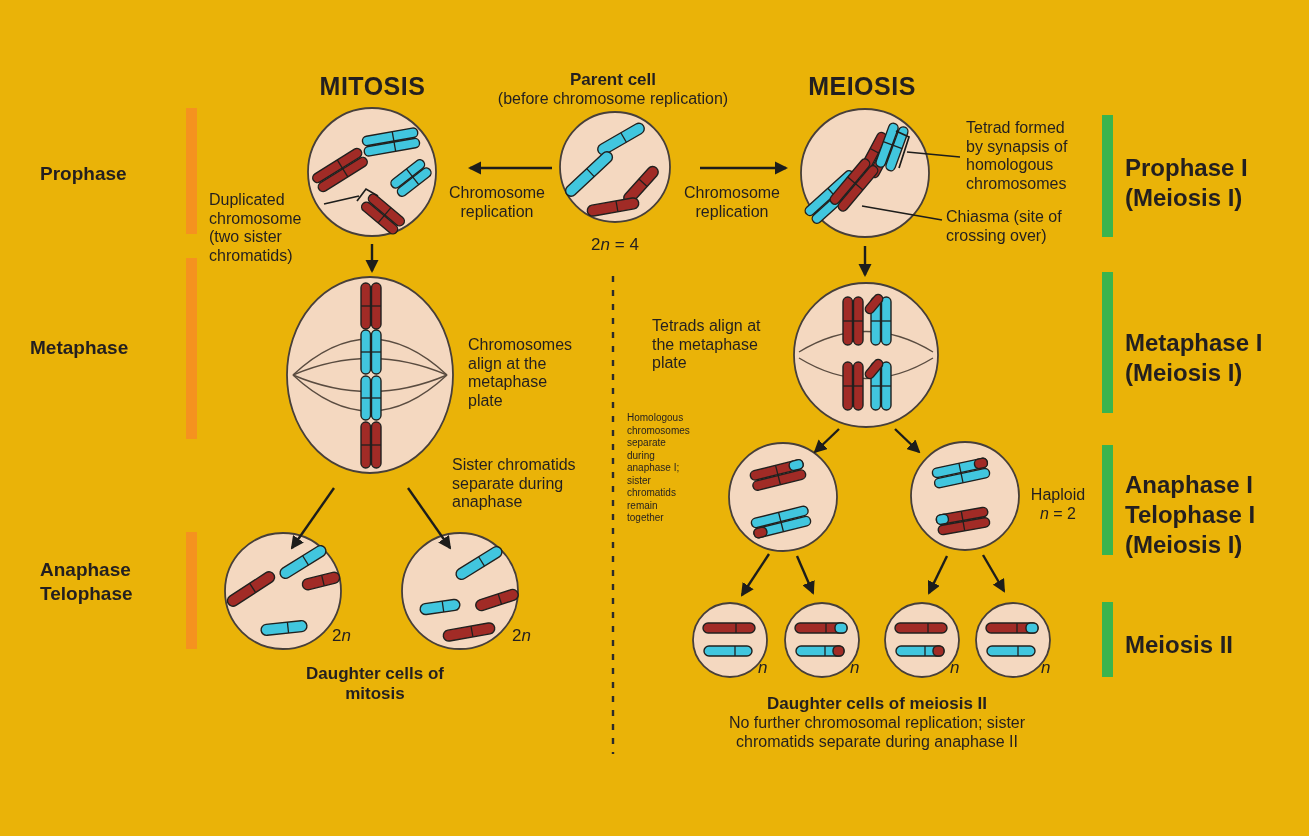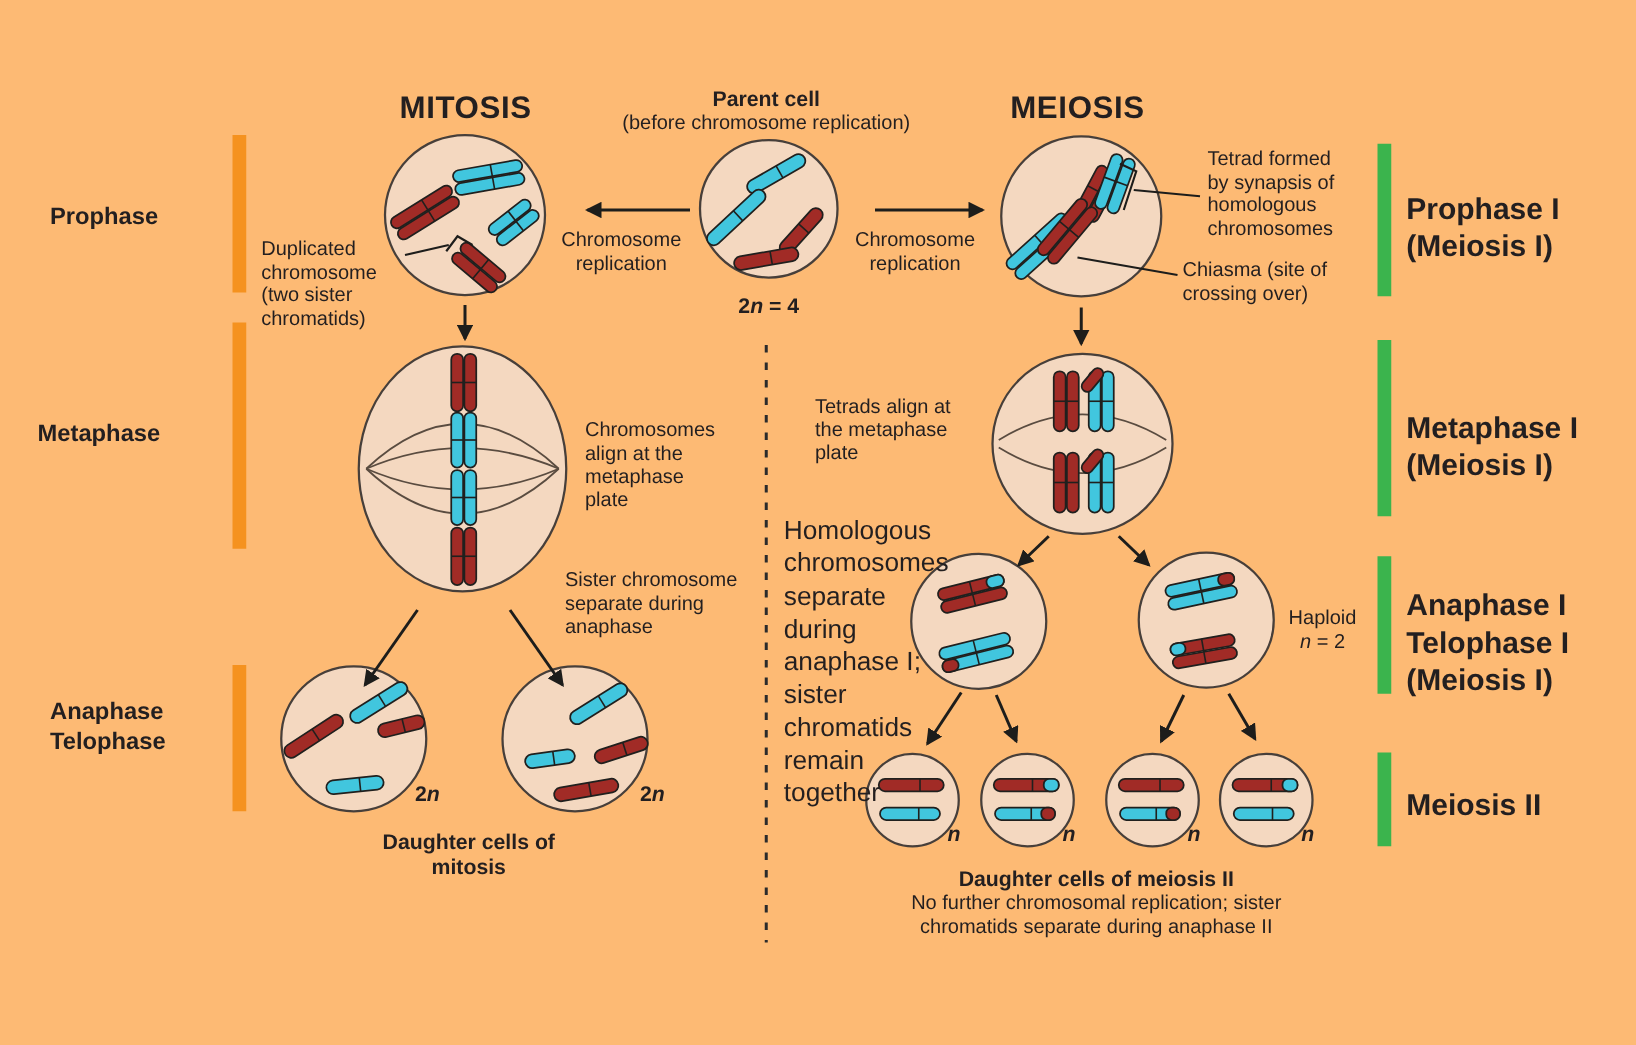--- a/index.html
+++ b/index.html
@@ -1,16 +1,16 @@
 <!DOCTYPE html>
 <html style="--cell-fill: #f4d8c0; --cell-stroke: #473f3a; --chrom-cyan: #41c6de; --chrom-red: #a12b26; --chrom-stroke: #20201e; --bar-orange: #f5921f; --bar-green: #3bb44d; --ink: #231f20;"><head>
 <meta charset="utf-8">
 <style>
   html,body{margin:0;padding:0;background:#fff}
-  .canvas{position:relative;width:1309px;height:836px;background:#fdba74;
+  .canvas{position:relative;width:1309px;height:836px;background:#eab308;
           font-family:"Liberation Sans",sans-serif;overflow:hidden}
   svg.layer{position:absolute;left:0;top:0}
   
   .cell{fill:var(--cell-fill,#f4d8c0);stroke:var(--cell-stroke,#473f3a);stroke-width:1.8}
   .chrom{stroke:var(--chrom-stroke,#20201e);stroke-width:1.4}
   .red{fill:var(--chrom-red,#a12b26)}
   .cyan{fill:var(--chrom-cyan,#41c6de)}
   .centro{stroke:var(--chrom-stroke,#20201e);stroke-width:1.3}
   .spindle{stroke:#5a4c40;stroke-width:1.4;fill:none}
   .arrow{stroke:#1d1d1b;stroke-width:2.4;fill:none;marker-end:url(#arr)}
@@ -18,24 +18,24 @@
   .dashline{stroke:#2b2b2b;stroke-width:2.4;stroke-dasharray:6 8}
   .bar-o{fill:var(--bar-orange,#f5921f)}
   .bar-g{fill:var(--bar-green,#3bb44d)}
   
   .t{position:absolute;color:var(--ink,#231f20);line-height:1.18}
   .c{text-align:center}.r{}
   .title{font-size:25px;font-weight:bold;letter-spacing:.5px}
   .stage{font-size:19px;font-weight:bold;line-height:1.25}
   .stage-r{font-size:24px;font-weight:bold;line-height:1.24}
   .note{font-size:16px;line-height:1.17}
-  .small{font-size:21px;line-height:1.25}
+  .small{font-size:10px;line-height:1.25}
   .cap{font-size:17px;font-weight:bold;line-height:1.2}
   .cap16{font-size:16px;font-weight:bold;line-height:1.2}
-  .num{font-size:17px;font-weight:bold}
+  .num{font-size:17px;font-weight:normal}
   .b17{font-size:17px;font-weight:bold}
 </style>
 </head>
 <body>
 
 <div class="canvas">
 
 <svg class="layer" width="1309" height="836" viewBox="0 0 1309 836">
   <defs>
     <marker id="arr" viewBox="0 0 10 10" refX="8.5" refY="5" markerWidth="5.5" markerHeight="5.5" orient="auto-start-reverse">
@@ -315,21 +315,21 @@
 
 <div class="t stage r" style="left:40px;top:162px;width:132px">Prophase</div>
 <div class="t stage r" style="left:30px;top:336px;width:142px">Metaphase</div>
 <div class="t stage r" style="left:40px;top:558px;width:132px">
   <div>Anaphase</div>
       <div>Telophase</div>
 </div>
 
 <div class="t note" style="left:209px;top:191px;width:116px">Duplicated chromosome (two sister chromatids)</div>
 <div class="t note" style="left:468px;top:336px;width:108px">Chromosomes align at the metaphase plate</div>
-<div class="t note" style="left:452px;top:456px;width:145px">Sister chromosome separate during anaphase</div>
+<div class="t note" style="left:452px;top:456px;width:145px">Sister chromatids separate during anaphase</div>
 
 <div class="t num" style="left:332px;top:626px;width:46px"><span>2</span><i>n</i></div>
 <div class="t num" style="left:512px;top:626px;width:46px"><span>2</span><i>n</i></div>
 <div class="t cap c" style="left:292px;top:664px;width:166px">Daughter cells of mitosis</div>
 
 <div class="t note" style="left:966px;top:119px;width:112px">Tetrad formed by synapsis of homologous chromosomes</div>
 <div class="t note" style="left:946px;top:208px;width:140px">Chiasma (site of crossing over)</div>
 <div class="t note r" style="left:652px;top:317px;width:134px">Tetrads align at the metaphase plate</div>
 
 <div class="t small" style="left:627px;top:412px;width:112px">

